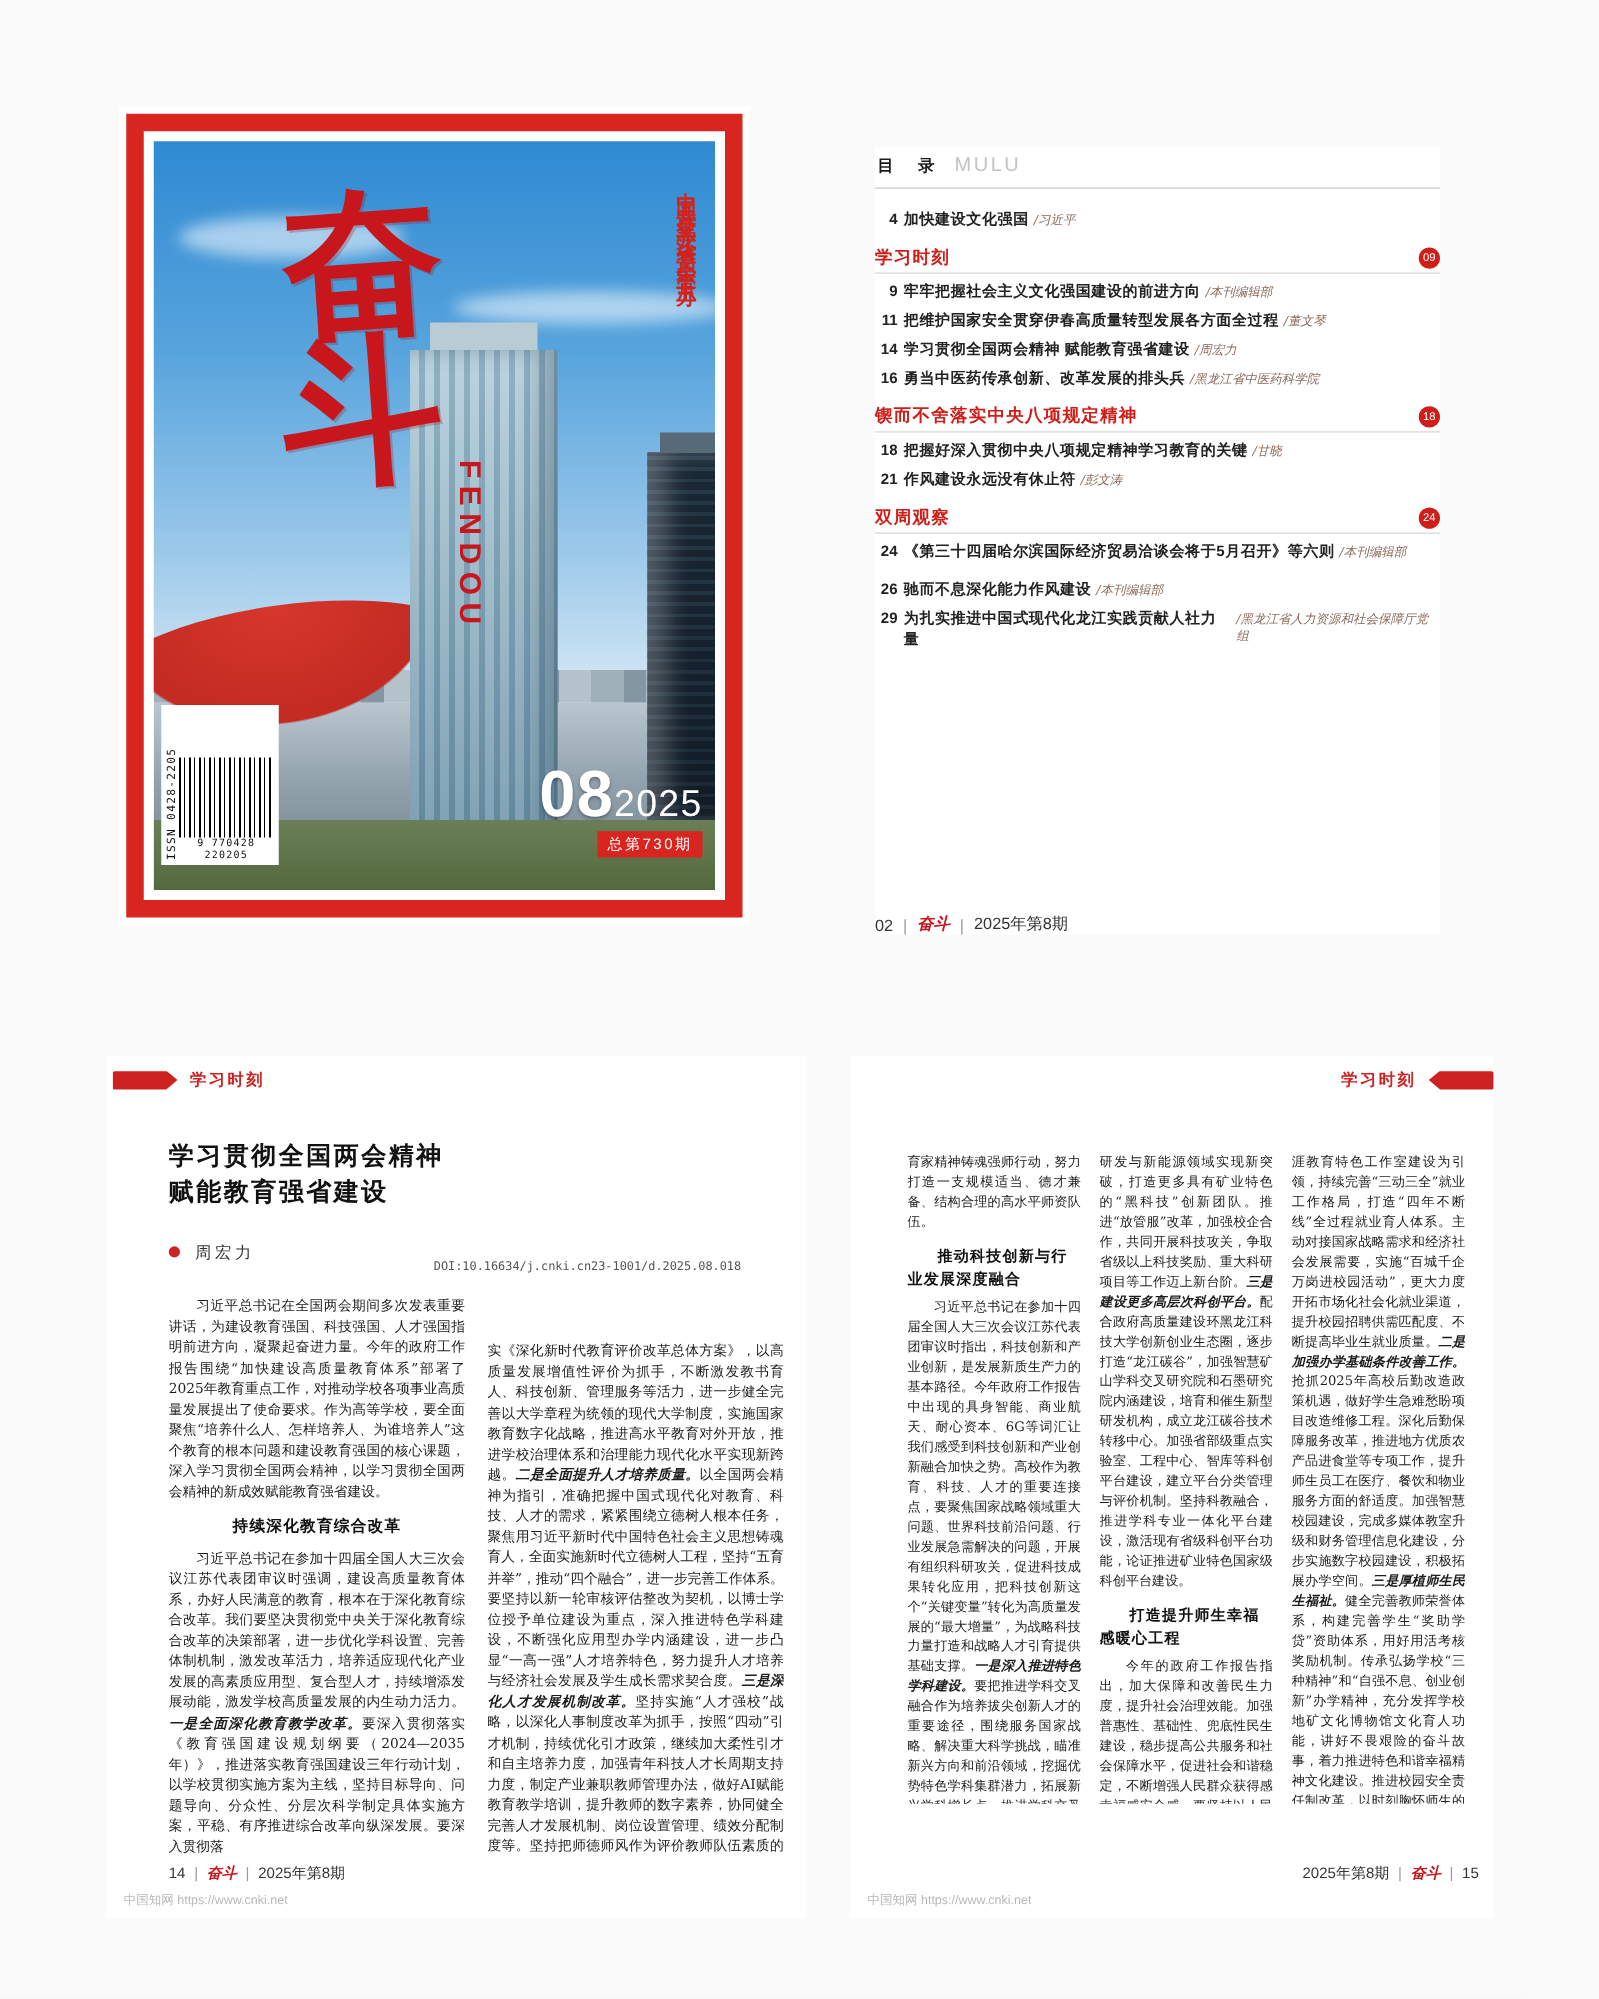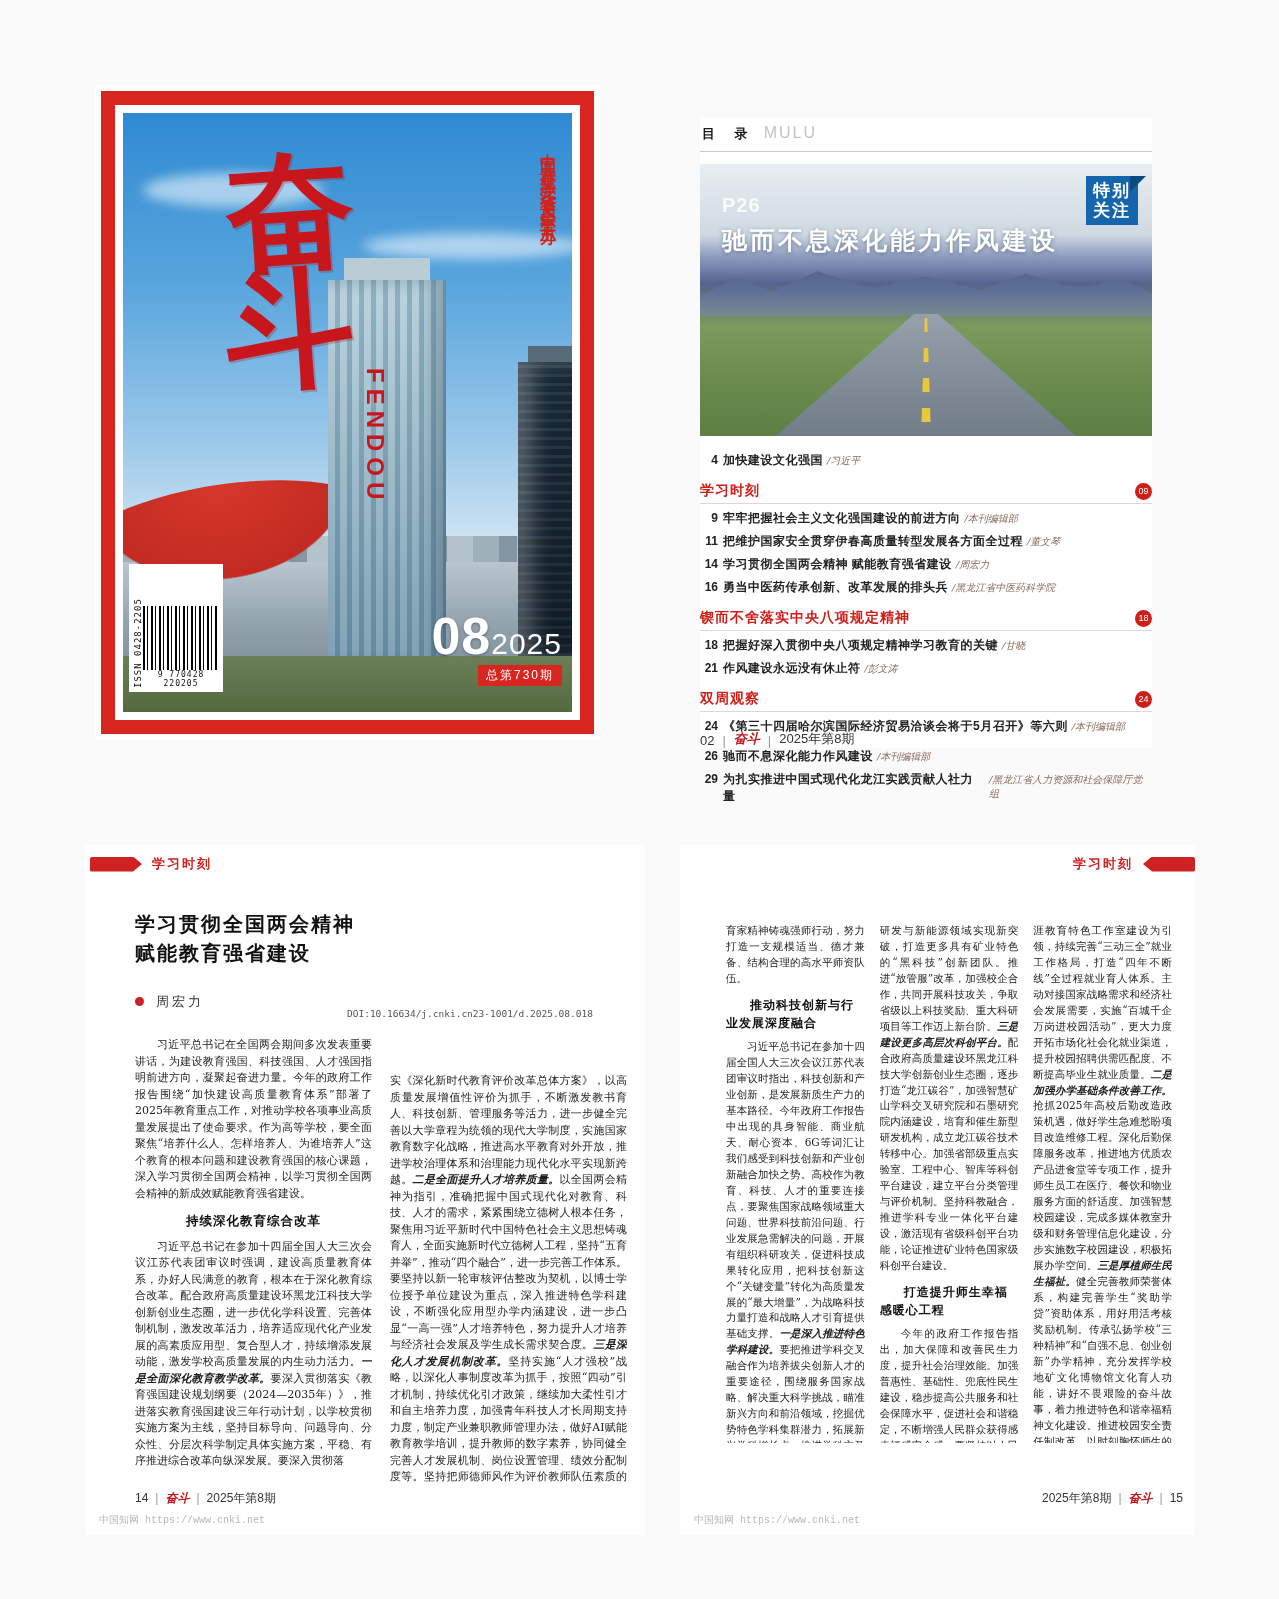--- a/index.html
+++ b/index.html
@@ -115,21 +115,21 @@
   .col p.cont{text-indent:0;margin-top:36px;}
   .col .em{font-weight:bold;font-style:italic;}
   .col h4{margin:9px 0 7px;font-size:12.5px;color:#111;letter-spacing:1px;}
   .page-left .col h4{text-align:center;margin:10px 0 8px;}
   .page-right .col h4{text-align:left;text-indent:2em;font-size:12px;}
   .pg-foot{position:absolute;bottom:28px;font-size:12px;color:#333;display:flex;gap:7px;align-items:baseline;
       font-family:"Liberation Sans",sans-serif;}
   .page-left .pg-foot{left:50px;}
   .page-right .pg-foot{right:12px;}
   .watermark{position:absolute;bottom:8px;left:14px;font-size:10px;color:#b9b9b9;
-      font-family:Liberation Mono, monospace;}
+      font-family:Liberation Sans, sans-serif;}
 </style>
 </head>
 <body>
 
 <div class="canvas">
 
   <section class="cover">
     <div class="cover-frame">
       <div class="cover-inner">
         <div class="cover-photo">
@@ -160,31 +160,20 @@
         </div>
       </div>
     </div>
   </section>
 
   <section class="toc">
     <div class="toc-head">
       <span class="cn">目 录</span>
       <span class="py">MULU</span>
     </div>
-    <div class="toc-photo">
-      <div class="mountains"></div>
-      <div class="road"></div>
-      <div class="road-dash"></div>
-      <div class="toc-pref">P26</div>
-      <div class="toc-headline">驰而不息深化能力作风建设</div>
-      <div class="badge-blue">
-        <div>特别</div>
-        <div>关注</div>
-      </div>
-    </div>
     <div class="toc-list" id="toc-list">
         <div class="toc-sec toc-lead">
           <div class="toc-item">
             <span class="no">4</span>
             <span class="tt">加快建设文化强国</span>
             <span class="au">/习近平</span>
           </div>
         </div>
         <div class="toc-sec">
           <div class="toc-sec-head">
@@ -271,21 +260,21 @@
       <span>赋能教育强省建设</span>
     </h1>
     <div class="art-author">
       <span class="dot"></span><span>周宏力</span>
     </div>
     <div class="art-doi">DOI:10.16634/j.cnki.cn23-1001/d.2025.08.018</div>
     <div class="cols">
       <div class="col">
           <p><span>习近平总书记在全国两会期间多次发表重要讲话，为建设教育强国、科技强国、人才强国指明前进方向，凝聚起奋进力量。今年的政府工作报告围绕“加快建设高质量教育体系”部署了2025年教育重点工作，对推动学校各项事业高质量发展提出了使命要求。作为高等学校，要全面聚焦“培养什么人、怎样培养人、为谁培养人”这个教育的根本问题和建设教育强国的核心课题，深入学习贯彻全国两会精神，以学习贯彻全国两会精神的新成效赋能教育强省建设。</span></p>
           <h4>持续深化教育综合改革</h4>
-          <p><span>习近平总书记在参加十四届全国人大三次会议江苏代表团审议时强调，建设高质量教育体系，办好人民满意的教育，根本在于深化教育综合改革。配合政府高质量建设环黑龙江科技大学创新创业生态圈，进一步优化学科设置、完善体制机制，激发改革活力，培养适应现代化产业发展的高素质应用型、复合型人才，持续增添发展动能，激发学校高质量发展的内生动力活力。</span><span class="em">一是全面深化教育教学改革。</span><span>要深入贯彻落实《教育强国建设规划纲要（2024—2035年）》，推进落实教育强国建设三年行动计划，以学校贯彻实施方案为主线，坚持目标导向、问题导向、分众性、分层次科学制定具体实施方案，平稳、有序推进综合改革向纵深发展。要深入贯彻落</span></p>
+          <p><span>习近平总书记在参加十四届全国人大三次会议江苏代表团审议时强调，建设高质量教育体系，办好人民满意的教育，根本在于深化教育综合改革。我们要坚决贯彻党中央关于深化教育综合改革的决策部署，进一步优化学科设置、完善体制机制，激发改革活力，培养适应现代化产业发展的高素质应用型、复合型人才，持续增添发展动能，激发学校高质量发展的内生动力活力。</span><span class="em">一是全面深化教育教学改革。</span><span>要深入贯彻落实《教育强国建设规划纲要（2024—2035年）》，推进落实教育强国建设三年行动计划，以学校贯彻实施方案为主线，坚持目标导向、问题导向、分众性、分层次科学制定具体实施方案，平稳、有序推进综合改革向纵深发展。要深入贯彻落</span></p>
         </div>
       <div class="col">
           <p class="cont"><span>实《深化新时代教育评价改革总体方案》，以高质量发展增值性评价为抓手，不断激发教书育人、科技创新、管理服务等活力，进一步健全完善以大学章程为统领的现代大学制度，实施国家教育数字化战略，推进高水平教育对外开放，推进学校治理体系和治理能力现代化水平实现新跨越。</span><span class="em">二是全面提升人才培养质量。</span><span>以全国两会精神为指引，准确把握中国式现代化对教育、科技、人才的需求，紧紧围绕立德树人根本任务，聚焦用习近平新时代中国特色社会主义思想铸魂育人，全面实施新时代立德树人工程，坚持“五育并举”，推动“四个融合”，进一步完善工作体系。要坚持以新一轮审核评估整改为契机，以博士学位授予单位建设为重点，深入推进特色学科建设，不断强化应用型办学内涵建设，进一步凸显“一高一强”人才培养特色，努力提升人才培养与经济社会发展及学生成长需求契合度。</span><span class="em">三是深化人才发展机制改革。</span><span>坚持实施“人才强校”战略，以深化人事制度改革为抓手，按照“四动”引才机制，持续优化引才政策，继续加大柔性引才和自主培养力度，加强青年科技人才长周期支持力度，制定产业兼职教师管理办法，做好AI赋能教育教学培训，提升教师的数字素养，协同健全完善人才发展机制、岗位设置管理、绩效分配制度等。坚持把师德师风作为评价教师队伍素质的第一标准，落实教</span></p>
         </div>
     </div>
     <div class="pg-foot">
       <span>14</span>
       <span class="sep">|</span>
       <span class="logo-mini">奋斗</span>
       <span class="sep">|</span>

